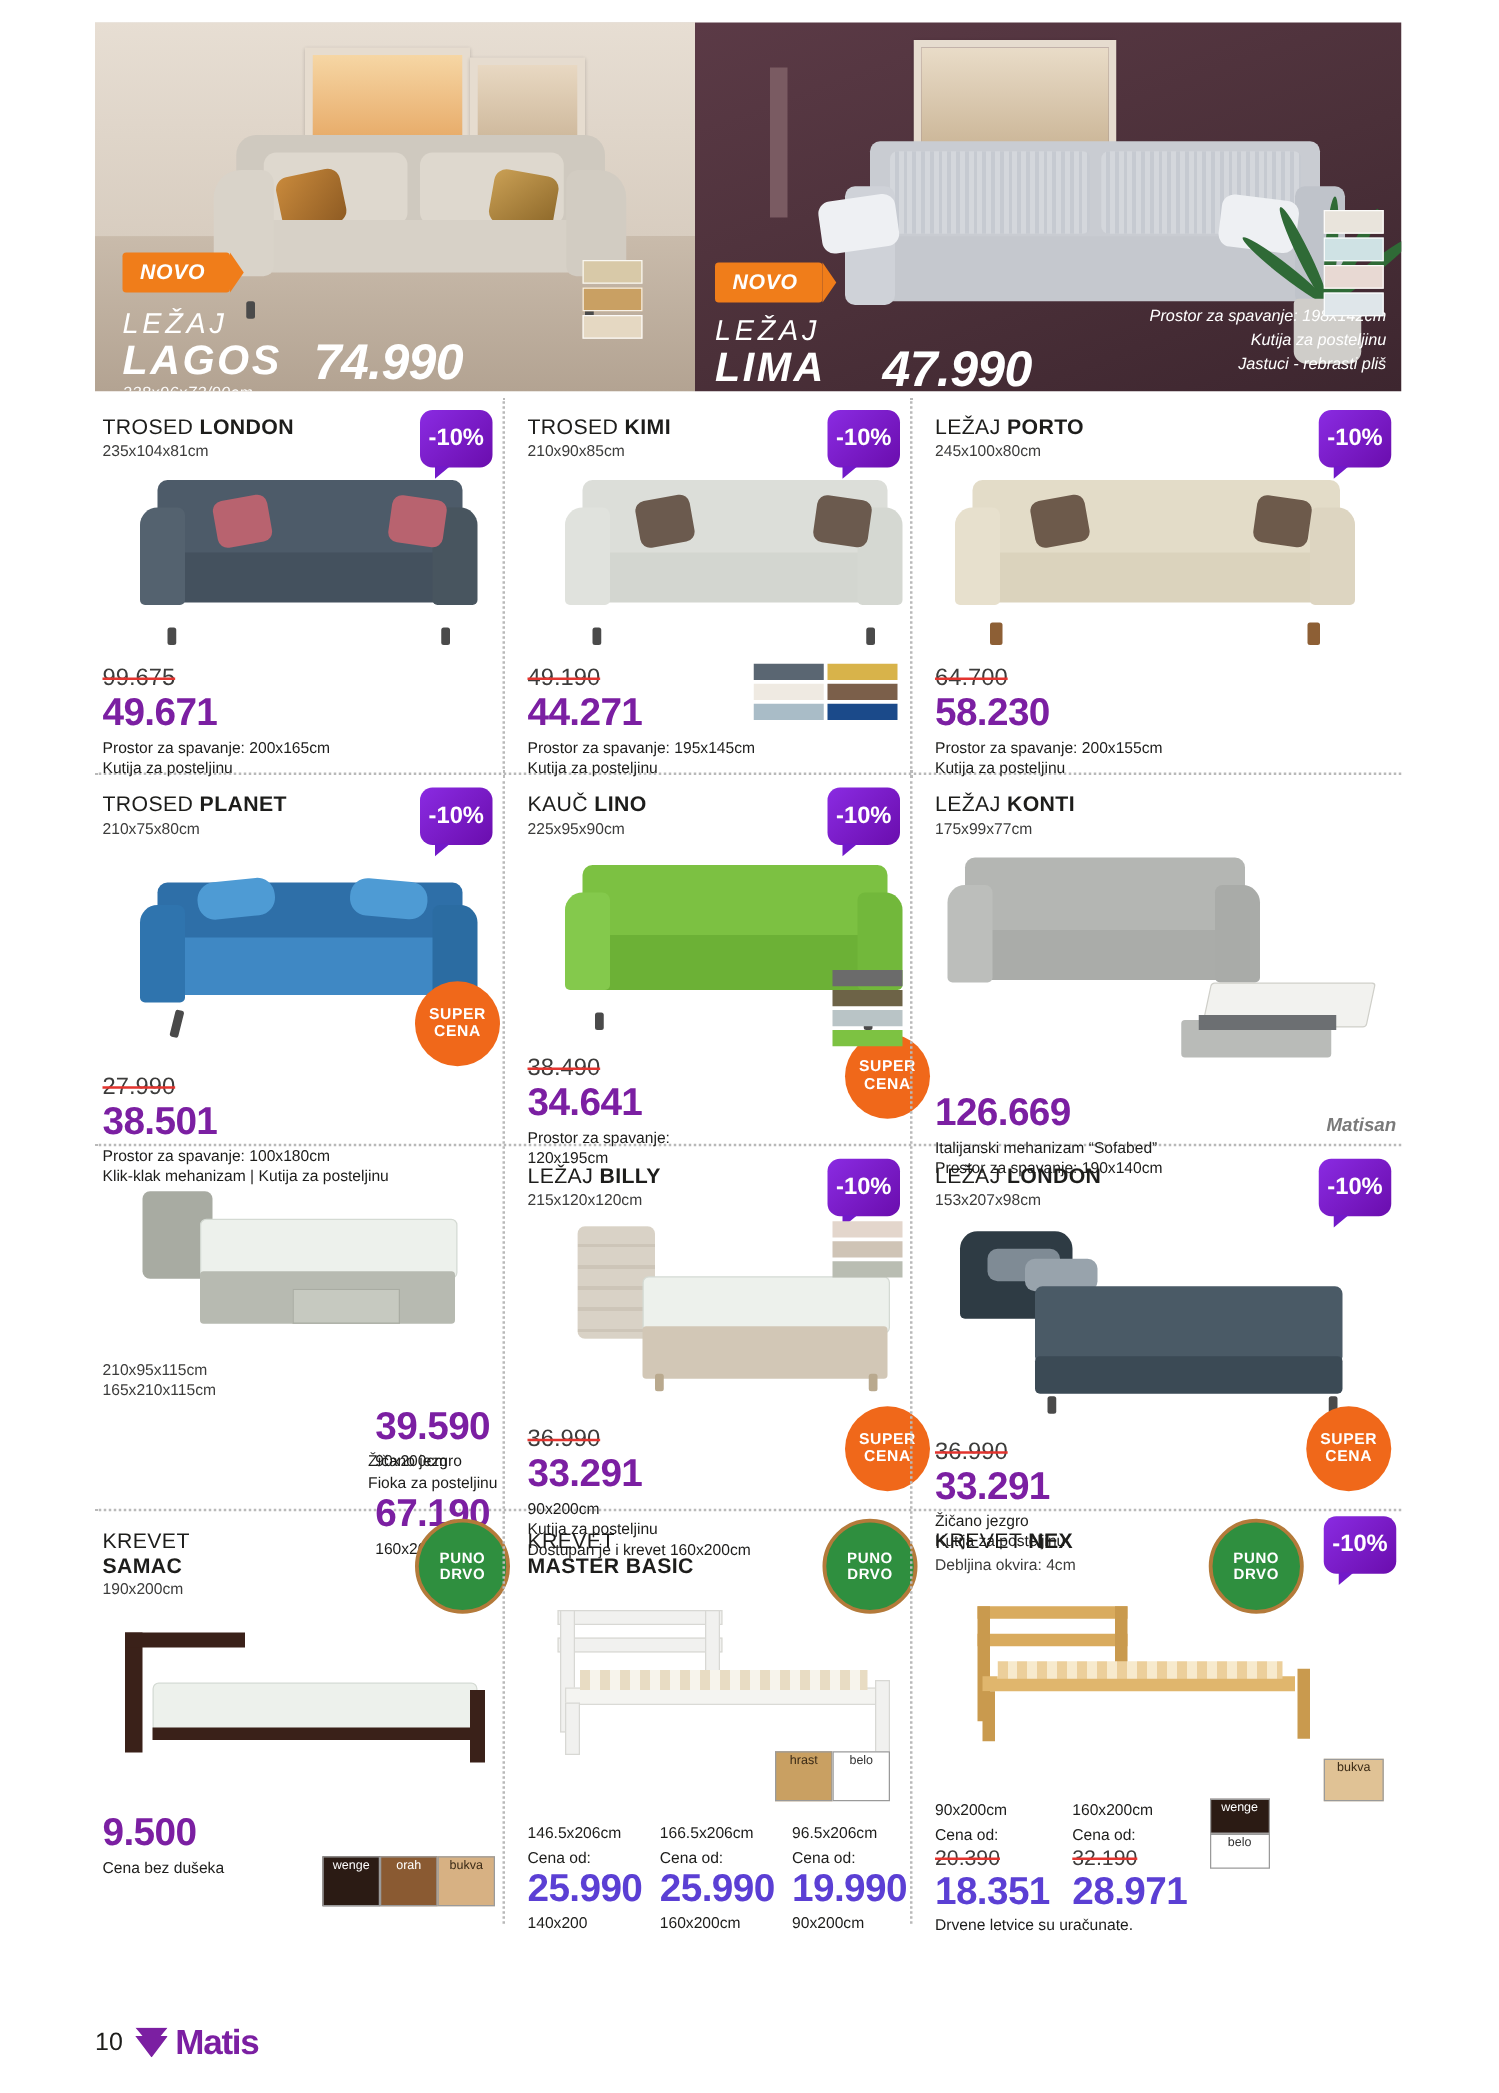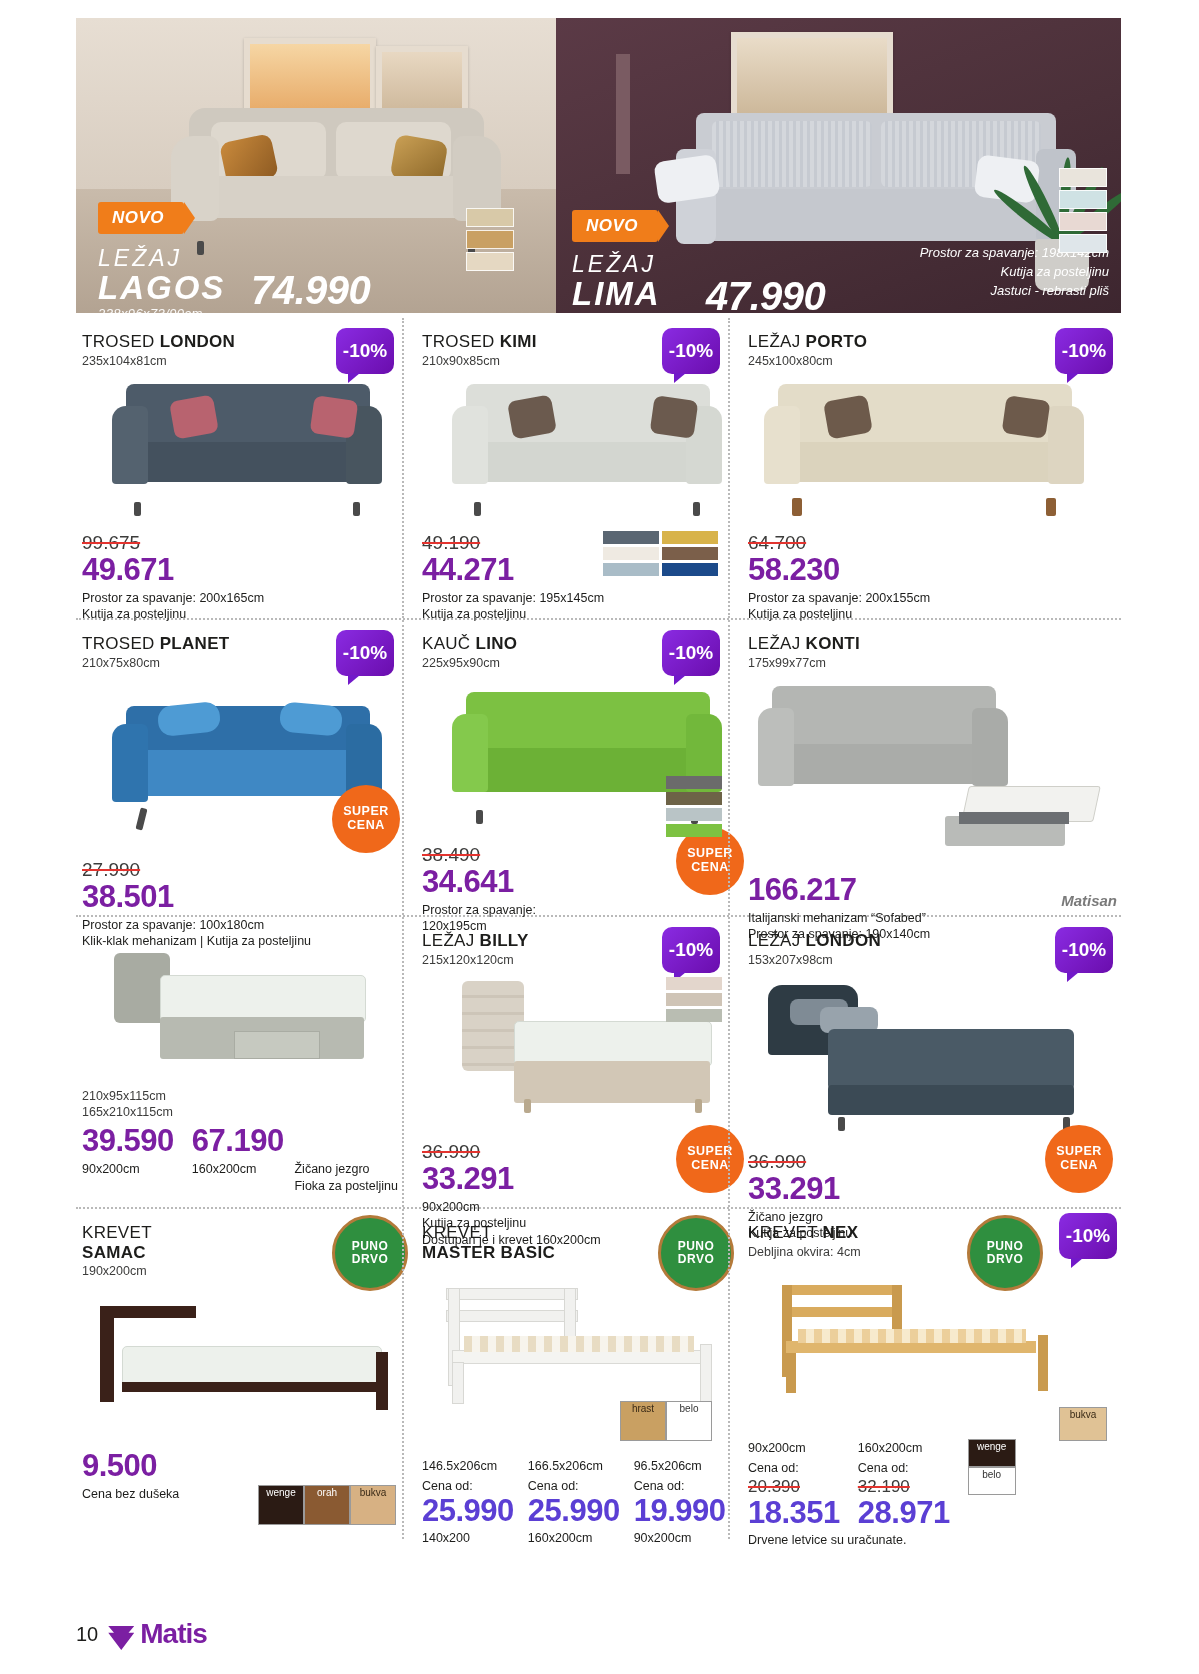--- a/index.html
+++ b/index.html
@@ -112,21 +112,21 @@
   .sofa2 .ar{position:absolute;right:0;top:22px;width:36px;height:78px;border-radius:6px 14px 4px 4px;}
   .leg{position:absolute;bottom:-12px;width:7px;height:14px;background:#4a4a4a;border-radius:2px;}
 
   .bed{position:absolute;}
   .bed .mat{position:absolute;border-radius:5px;background:#edf1ec;border:1px solid #d4dad3;}
   .bed .base{position:absolute;border-radius:3px;}
   .bed .head{position:absolute;border-radius:6px;}
 
   .footer{position:absolute;left:76px;bottom:24px;display:flex;align-items:center;gap:10px;}
   .pageno{font-size:20px;color:#1d1d1b;}
-  .logo{display:flex;align-items:flex-end;gap:6px;}
+  .logo{display:flex;align-items:center;gap:6px;}
   .logo .mark{width:26px;height:24px;background:#7b1fa2;
      clip-path:polygon(0 0,100% 0,78% 28%,100% 28%,50% 100%,0 28%,22% 28%);}
   .logo .txt{font-size:28px;font-weight:bold;color:#7b1fa2;letter-spacing:-1px;}
 </style>
 </head>
 <body>
 
 <div class="page">
 
   <div class="hero">
@@ -373,41 +373,41 @@
             <div class="st" style="background:#aaaca9;width:242px"></div>
             <div class="al" style="background:#bcbebb"></div>
             <div class="ar" style="background:#a9aba8"></div>
           </div>
           <div style="position:absolute;right:6px;bottom:8px;width:160px;height:78px;">
             <div style="position:absolute;left:20px;top:4px;width:130px;height:34px;background:#f2f2ef;border:1px solid #cfcfc9;border-radius:3px;transform:skewX(-12deg);"></div>
             <div style="position:absolute;left:0;top:34px;width:120px;height:30px;background:#b9bbb8;border-radius:3px;"></div>
             <div style="position:absolute;left:14px;top:30px;width:110px;height:12px;background:#6c6f72;"></div>
           </div>
         </div>
-        <div class="new-price">166.217</div>
+        <div class="new-price">126.669</div>
         <div class="p-note" style="white-space:pre-line;">Italijanski mehanizam “Sofabed”
 Prostor za spavanje: 190x140cm</div>
         <div class="matisan">Matisan</div>
       </div>
     </div>
 
     <div class="row" style="height:290px;">
 
       <div class="cell">
         <div class="img-box" style="height:140px;margin-top:12px">
           <div class="bed" style="left:32px;top:10px;width:250px;height:120px;">
             <div class="head" style="left:0;top:0;width:56px;height:70px;background:#a8aba2;"></div>
             <div class="mat" style="left:46px;top:22px;width:204px;height:46px;"></div>
             <div class="base" style="left:46px;top:64px;width:204px;height:42px;background:#b7bab1;"></div>
             <div style="position:absolute;left:120px;top:78px;width:84px;height:26px;background:#c6c9c0;border:1px solid #a9aca3;"></div>
           </div>
         </div>
         <div class="p-dims">210x95x115cm</div>
         <div class="p-dims">165x210x115cm</div>
-        <div style="display:flex;gap:18px;margin-top:6px;align-items:flex-end;">
+        <div style="display:flex;gap:18px;margin-top:6px;align-items:flex-end;flex-direction:column;">
           <div>
             <div class="new-price">39.590</div>
             <div class="p-note">90x200cm</div>
           </div>
           <div>
             <div class="new-price">67.190</div>
             <div class="p-note">160x200cm</div>
           </div>
         </div>
         <div class="p-note" style="position:absolute;right:4px;bottom:12px;white-space:pre-line;text-align:left;">Žičano jezgro

